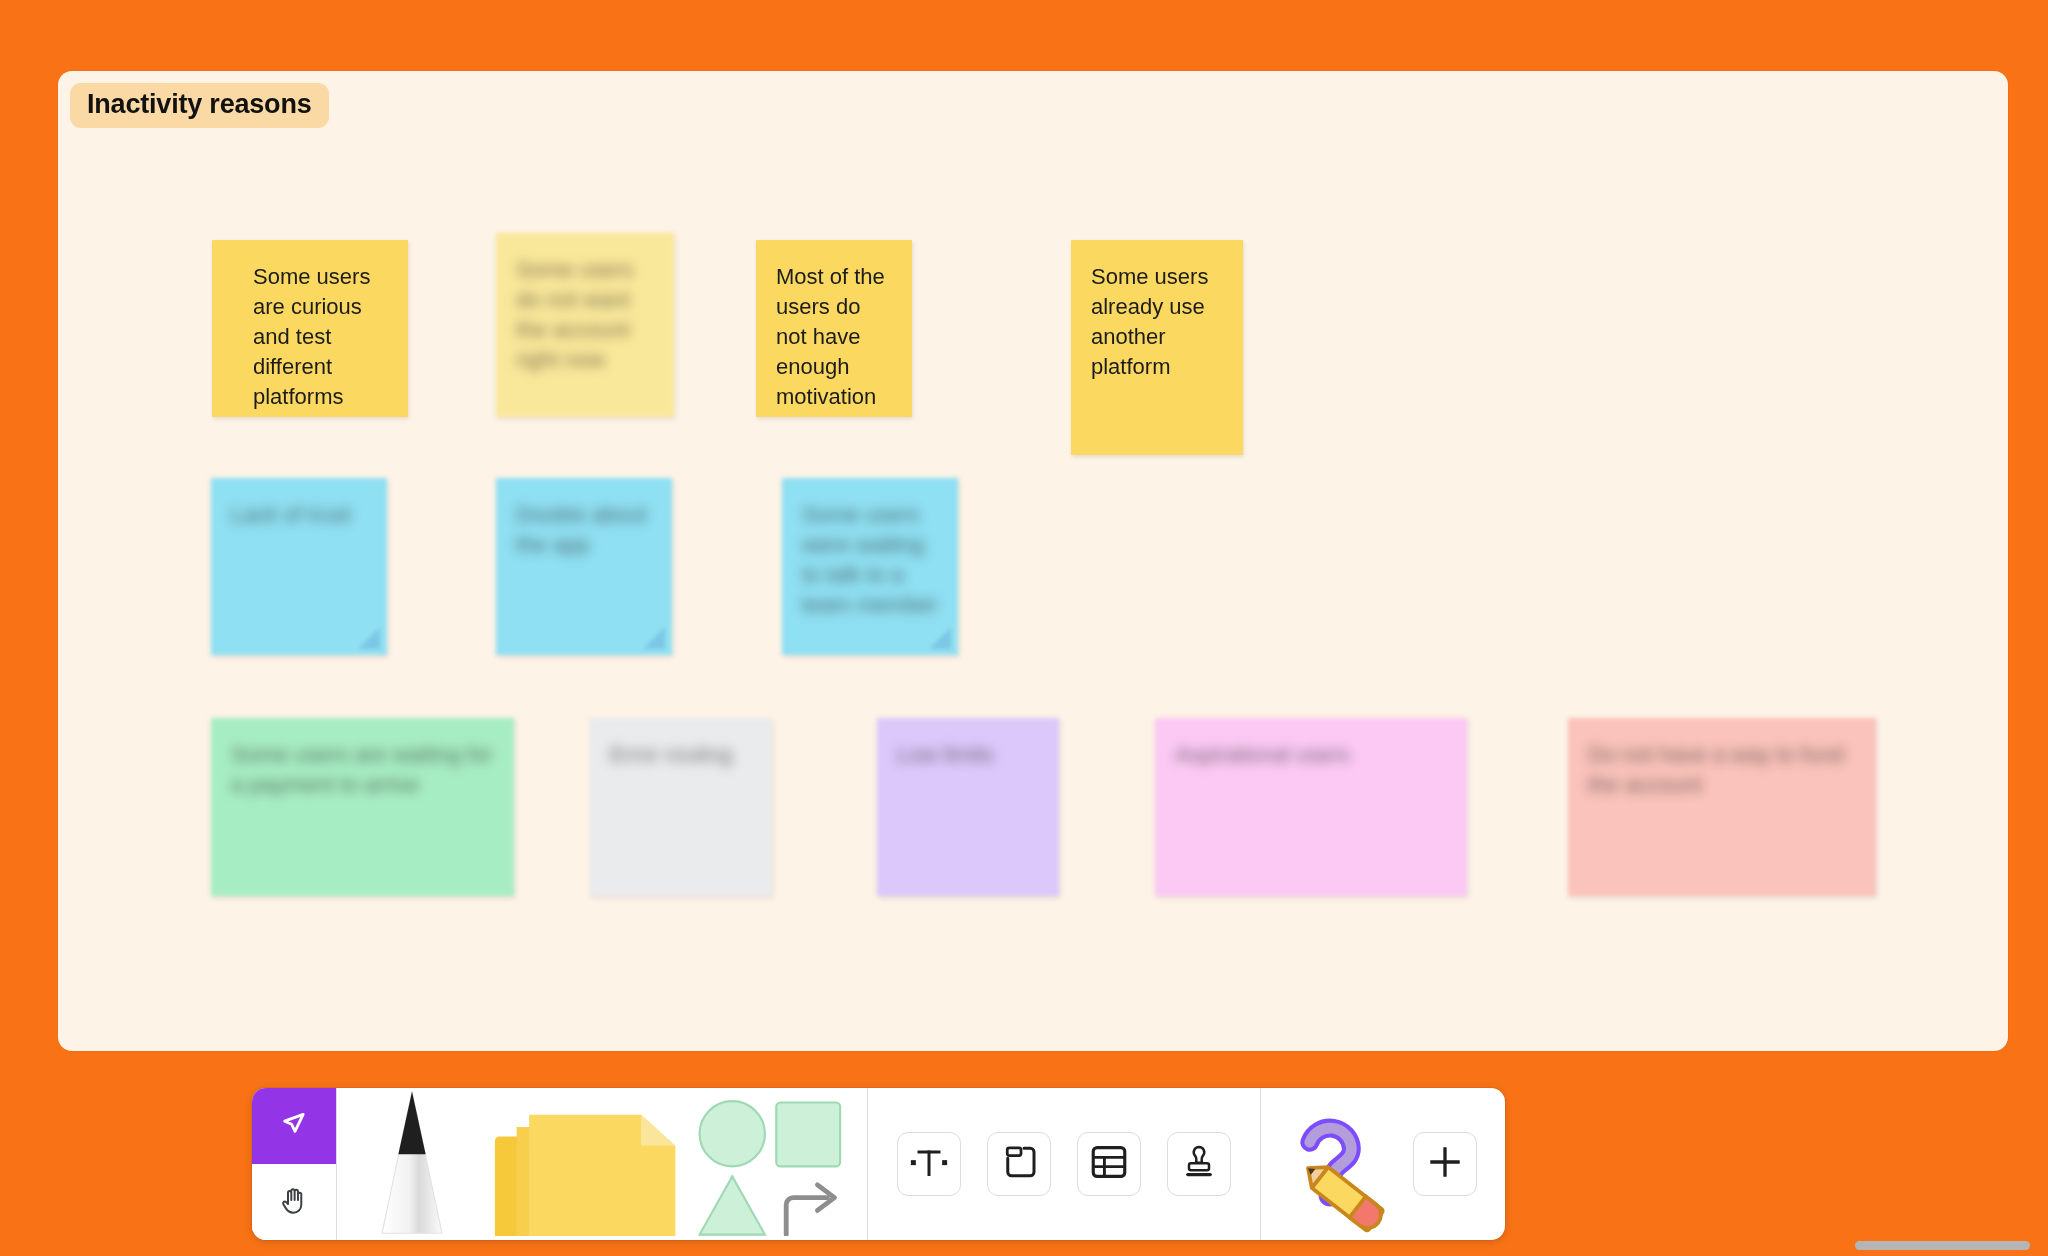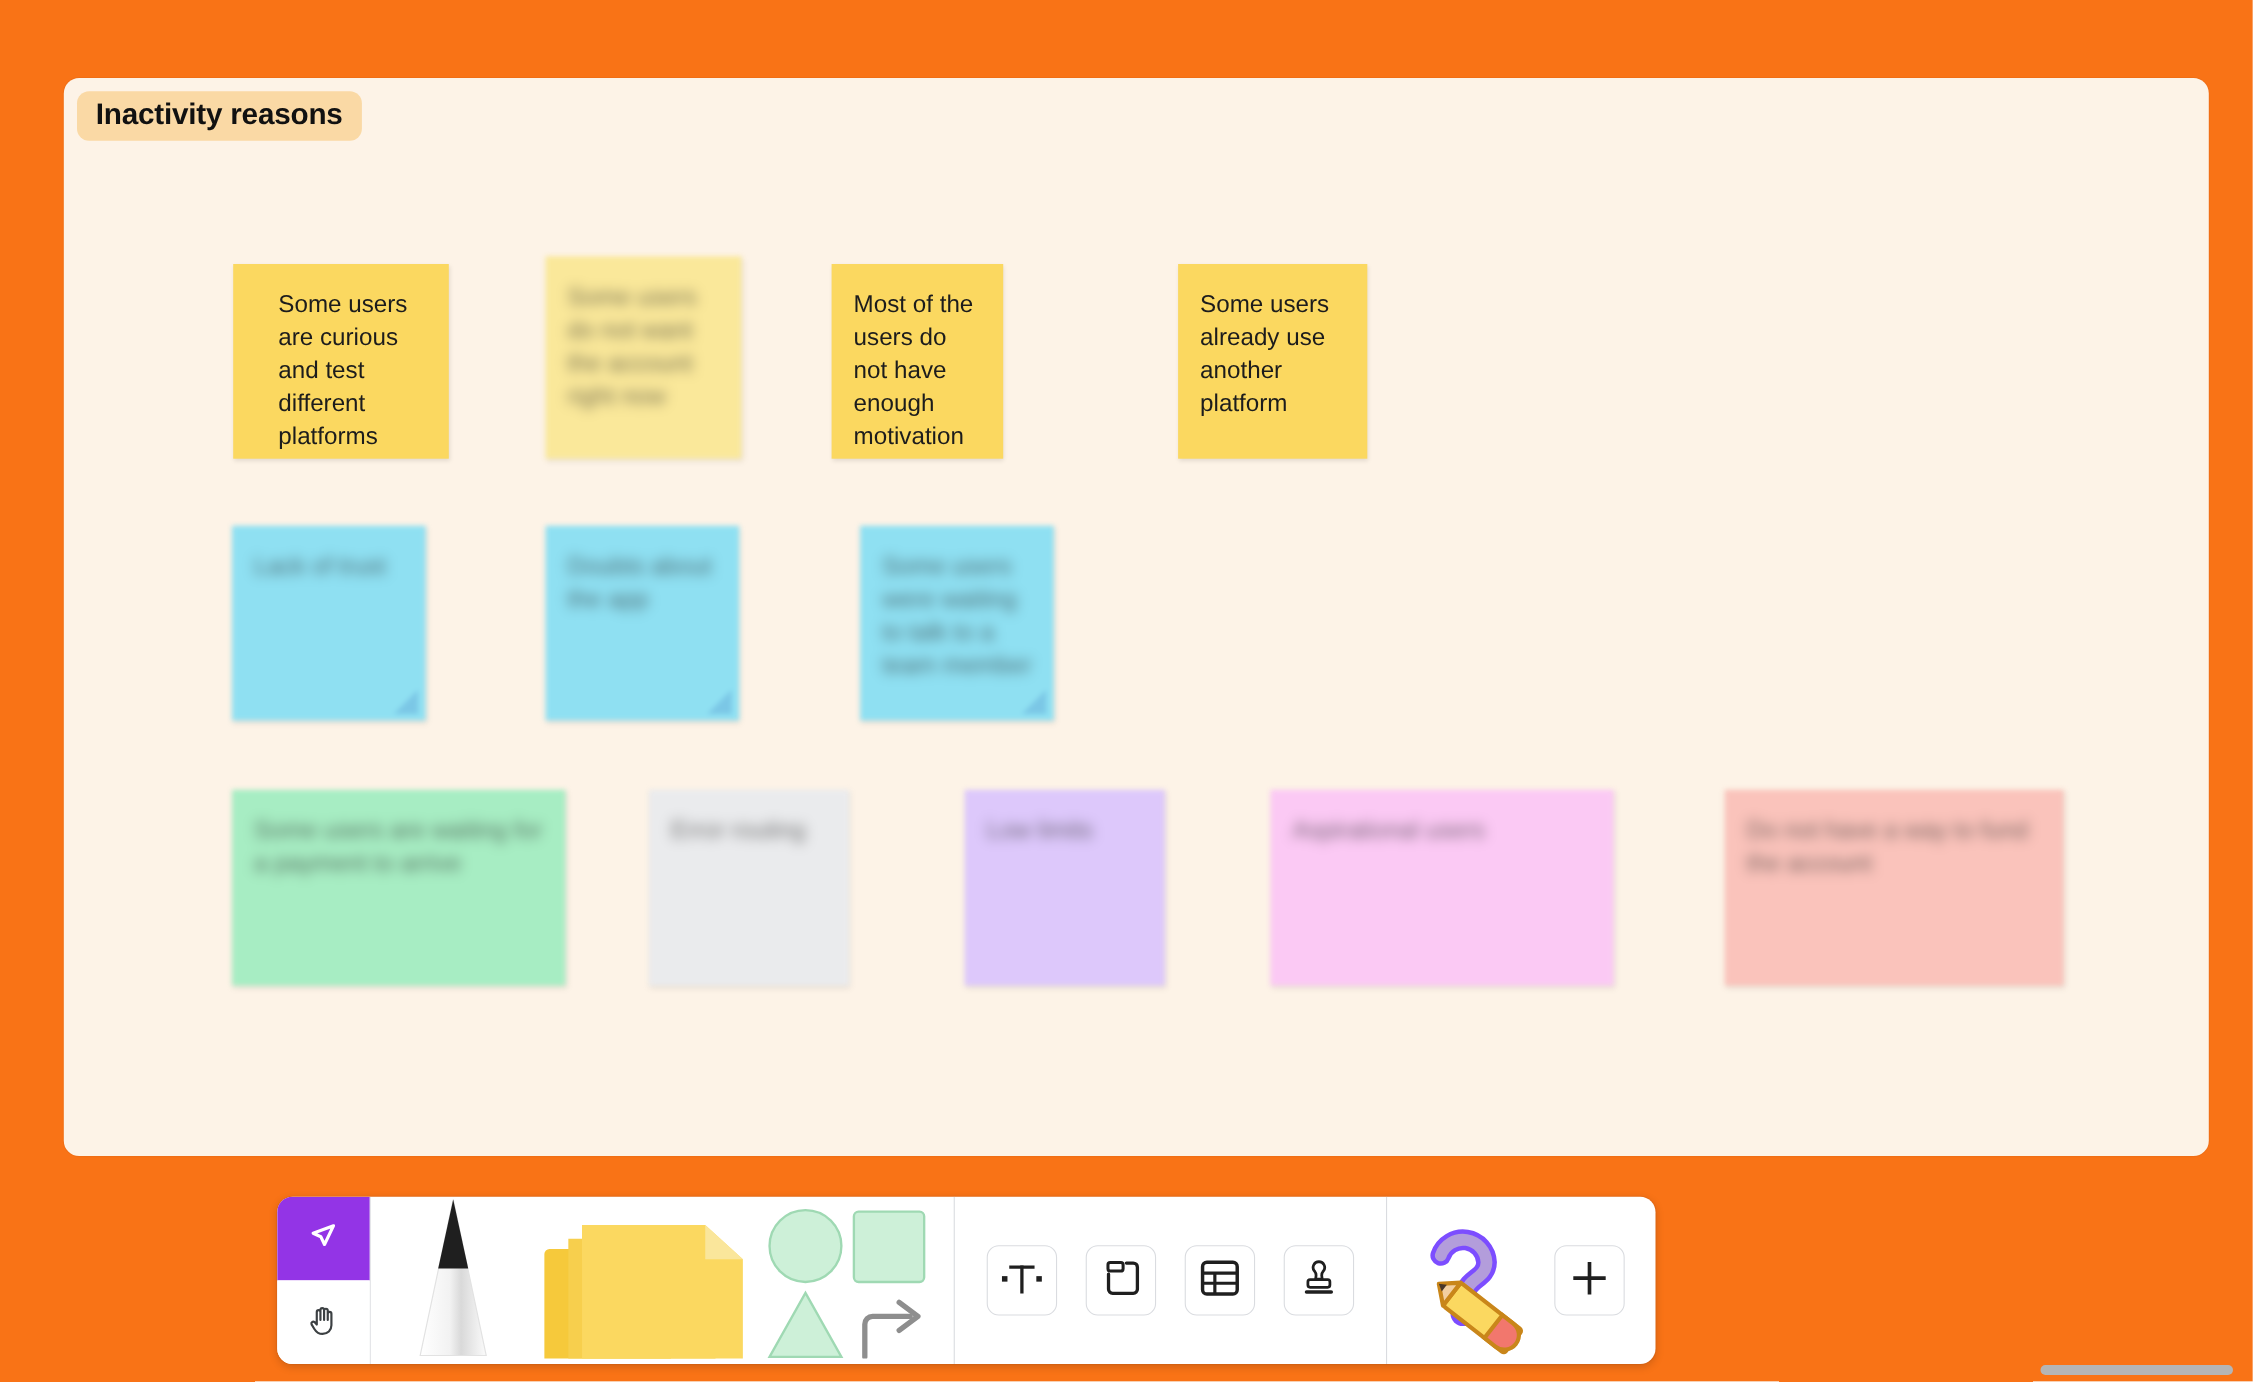--- a/index.html
+++ b/index.html
@@ -187,21 +187,21 @@
   <div id="notes-layer">
       <div class="note" style="left: 212px; top: 240px; width: 196px; height: 177px; background: rgb(251, 216, 96); padding-left: 41px;">
         <span class="note-text">Some users are curious and test different platforms</span>
       </div>
       <div class="note blurred" style="left: 496px; top: 233px; width: 178px; height: 184px; background: rgb(250, 232, 154);">
         <span class="note-text">Some users do not want the account right now</span>
       </div>
       <div class="note" style="left: 756px; top: 240px; width: 156px; height: 177px; background: rgb(251, 216, 96);">
         <span class="note-text">Most of the users do not have enough motivation to activate it</span>
       </div>
-      <div class="note" style="left: 1071px; top: 240px; width: 172px; height: 177px; background: rgb(251, 216, 96);">
+      <div class="note" style="left: 1071px; top: 240px; width: 172px; height: 215px; background: rgb(251, 216, 96);">
         <span class="note-text">Some users already use another platform</span>
       </div>
       <div class="note blurred" style="left: 211px; top: 478px; width: 176px; height: 177px; background: rgb(143, 224, 242);">
         <span class="note-text">Lack of trust</span>
         <span class="corner-mark"></span>
       </div>
       <div class="note blurred" style="left: 496px; top: 478px; width: 176px; height: 177px; background: rgb(143, 224, 242);">
         <span class="note-text">Doubts about the app</span>
         <span class="corner-mark"></span>
       </div>

